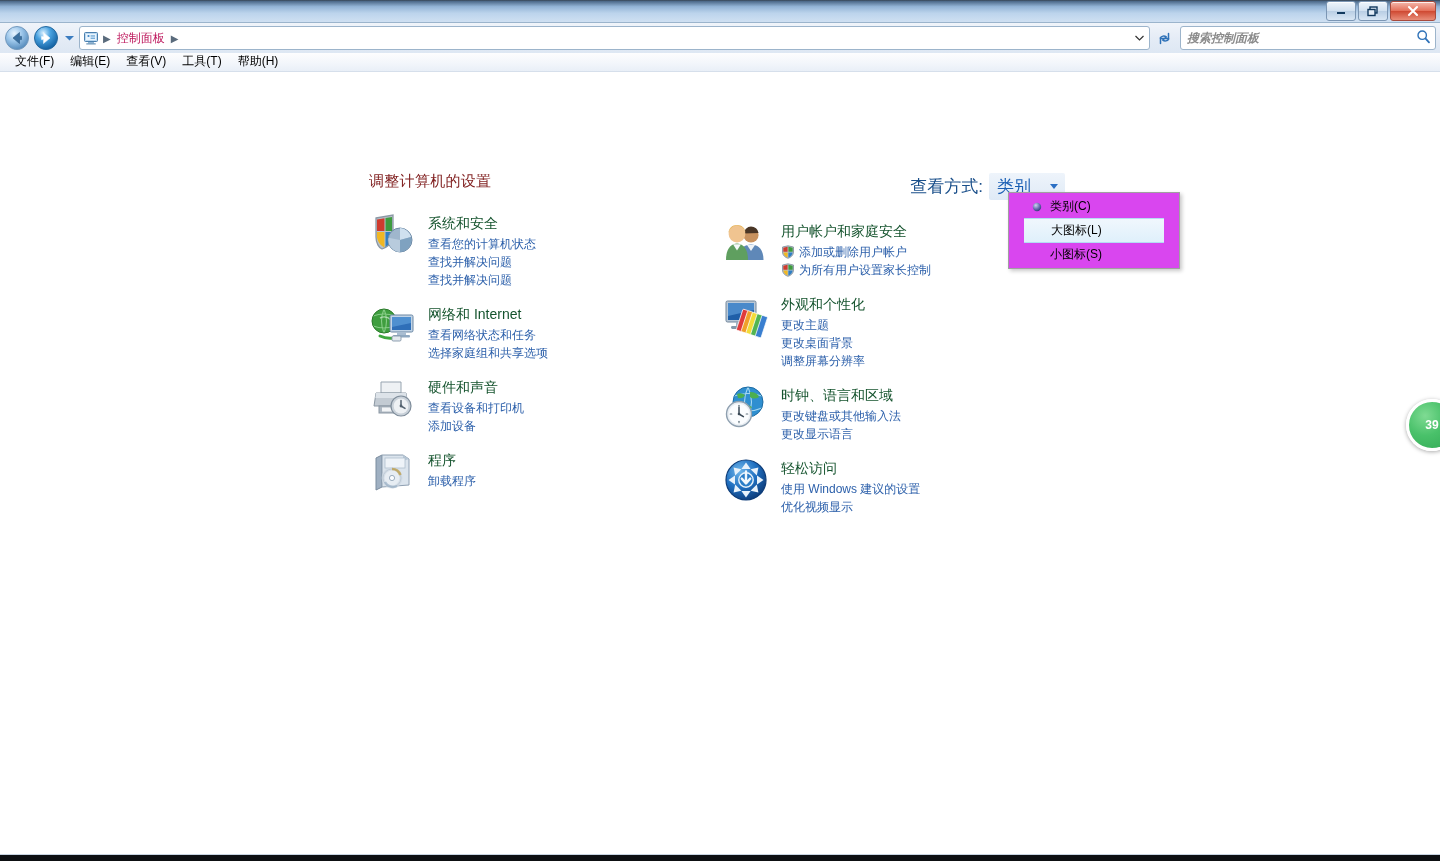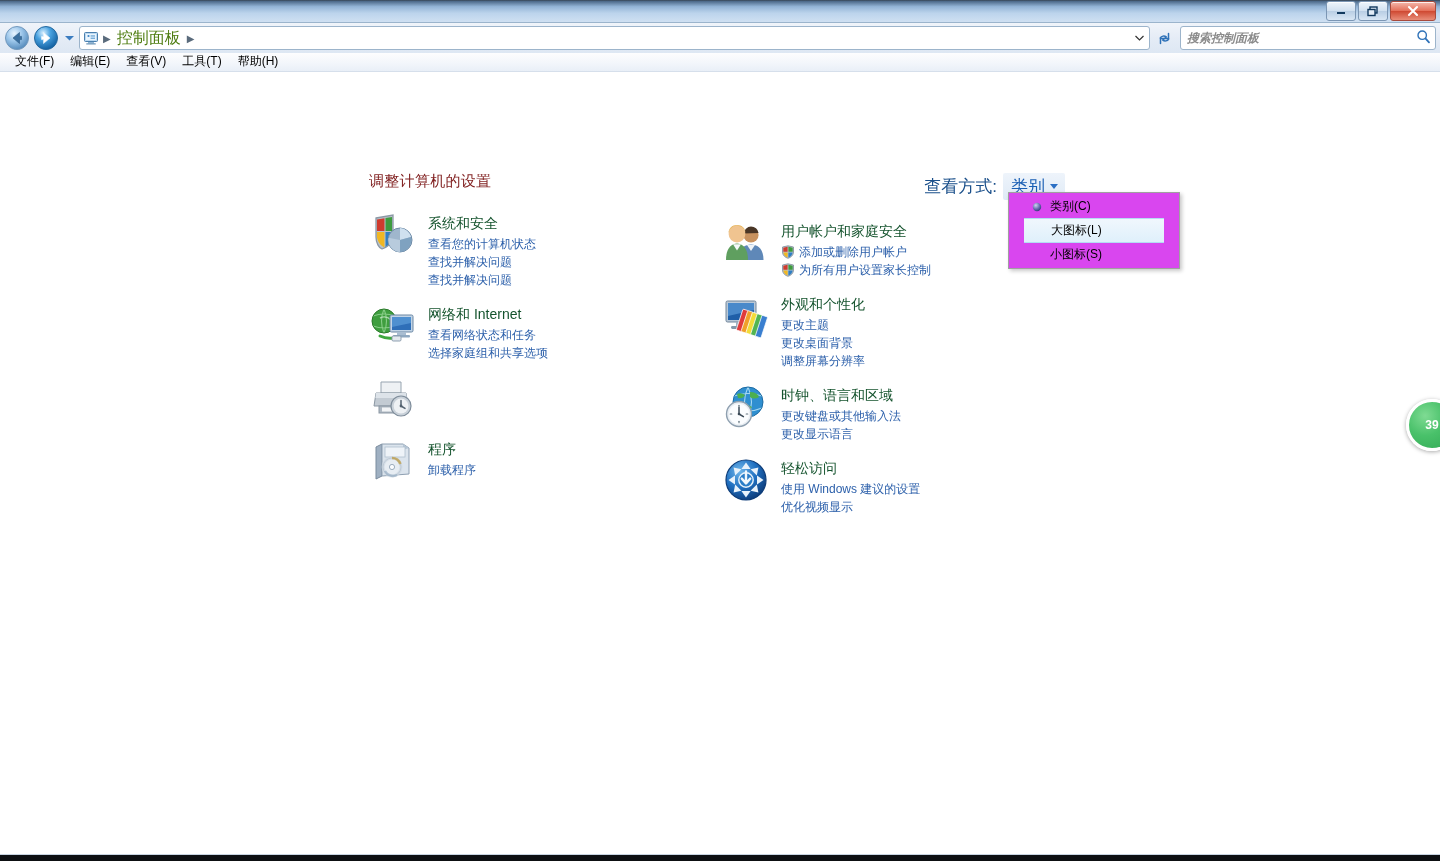--- a/index.html
+++ b/index.html
@@ -37,21 +37,21 @@
     padding:0 4px;gap:3px;
   }
   .navbtn{width:26px;height:26px;border-radius:50%;display:flex;align-items:center;justify-content:center;cursor:default;}
   .navbtn svg{display:block;}
   .navdrop{width:14px;height:26px;display:flex;align-items:center;justify-content:center;cursor:default;}
   .crumbbox{
     flex:1;height:22px;border:1px solid #9cb4cb;border-radius:3px;background:#fff;
     display:flex;align-items:center;padding:0 2px;gap:2px;min-width:0;
   }
   .crumb-icon{width:18px;height:18px;display:flex;align-items:center;justify-content:center;flex:0 0 18px;}
-  .crumb-txt{font-size:16px;color:#4d7c0f;padding:0 3px;white-space:nowrap;cursor:default;}
+  .crumb-txt{font-size:12px;color:#be185d;padding:0 3px;white-space:nowrap;cursor:default;}
   .crumb-sep{color:#5a6b7c;font-size:10px;flex:0 0 auto;padding:0 1px;cursor:default;}
   .crumb-spacer{flex:1;}
   .crumb-chev{width:16px;height:20px;display:flex;align-items:center;justify-content:center;cursor:default;}
   .refreshbtn{width:22px;height:22px;display:flex;align-items:center;justify-content:center;cursor:default;}
   .searchbox{
     width:246px;height:22px;border:1px solid #9cb4cb;border-radius:3px;background:#fff;
     display:flex;align-items:center;padding:0 4px;margin-left:2px;
   }
   .searchbox input{
     border:0;outline:0;flex:1;font-family:inherit;font-size:12px;font-style:italic;color:#767676;background:transparent;font-weight:bold;
@@ -65,21 +65,21 @@
     border-bottom:1px solid #d6dfeb;
   }
   .menuitem{font-size:12px;padding:1px 7px;color:#000;cursor:default;line-height:15px;}
 
   
   .content{flex:1;position:relative;background:#fff;overflow:hidden;}
   .page-title{position:absolute;left:369px;top:100px;font-size:15px;color:#7f1d1d;letter-spacing:.3px;text-align:right;}
 
   .viewby{position:absolute;right:375px;top:101px;display:flex;align-items:center;gap:6px;font-size:17px;color:#1a4f8a;}
   .viewby-btn{
-    display:flex;align-items:center;gap:5px;padding:2px 7px 2px 8px;border-radius:2px;
+    display:flex;align-items:center;gap:19px;padding:2px 7px 2px 8px;border-radius:2px;
     background:linear-gradient(to bottom,#eef4fb,#dfeaf6);cursor:default;color:#1a5fb4;
   }
   .viewby-btn .tri{width:0;height:0;border-left:4px solid transparent;border-right:4px solid transparent;border-top:5px solid #2a6fc4;}
 
   .dropdown{
     position:absolute;left:1008px;top:120px;width:140px;
     background:#d946ef;border:1px solid #a0a0a0;box-shadow:2px 2px 4px rgba(0,0,0,.22);
     padding:2px 15px;
   }
   .dd-item{height:23px;display:flex;align-items:center;cursor:default;}
@@ -328,20 +328,29 @@
               <path d="M6 17 L36 17 L38 30 L4 30 Z" fill="#c3cbd3" stroke="#8b97a3" stroke-width="1"></path>
               <path d="M6 17 L36 17 L36.8 22 L5.4 22 Z" fill="#dde3e9"></path>
               <rect x="9" y="30" width="26" height="7" fill="#aeb8c2" stroke="#8b97a3" stroke-width="1"></rect>
               <rect x="12" y="31.5" width="19" height="4" fill="#f2f4f6"></rect>
               <circle cx="31" cy="30" r="10" fill="#c9d1d9" stroke="#7f8d9b" stroke-width="1.2"></circle>
               <circle cx="31" cy="30" r="7.4" fill="#eef1f4"></circle>
               <path d="M31 30 L31 24.4 M31 30 L35 32.4" stroke="#53616f" stroke-width="1.5" stroke-linecap="round"></path>
               <circle cx="31" cy="30" r="1.4" fill="#53616f"></circle>
             </svg>
           </div>
+          <div class="cat-body">
+            <div class="cat-title">硬件和声音</div>
+            <div class="cat-link">
+                <span>查看设备和打印机</span>
+              </div>
+            <div class="cat-link">
+                <span>添加设备</span>
+              </div>
+          </div>
         </div>
 
         <div class="cat">
           <div class="cat-icon">
             <svg width="46" height="46" viewBox="0 0 46 46">
               <path d="M6 9 L12 6 L12 38 L6 41 Z" fill="#9fb0c2" stroke="#7b8c9e" stroke-width="1"></path>
               <path d="M12 6 L33 6 L39 10 L39 36 L12 38 Z" fill="#dbe4ed" stroke="#8fa0b2" stroke-width="1"></path>
               <path d="M33 6 L39 10 L33 12 Z" fill="#b6c6d6"></path>
               <rect x="15" y="9" width="20" height="10" fill="#eef3f8" stroke="#b0bfce" stroke-width=".8"></rect>
               <circle cx="22" cy="29" r="9" fill="#e7edf3" stroke="#9aabbc" stroke-width="1"></circle>

